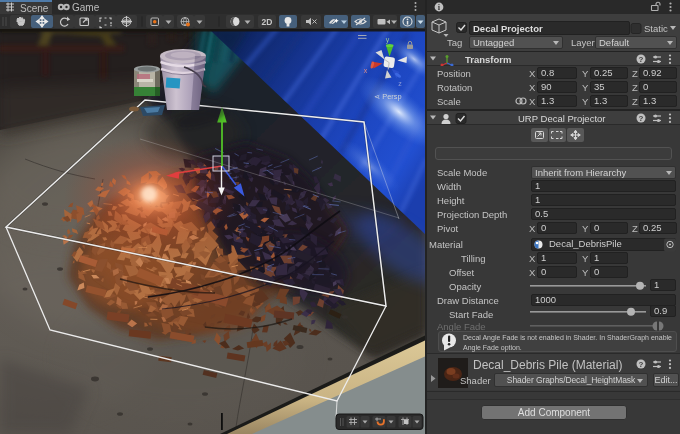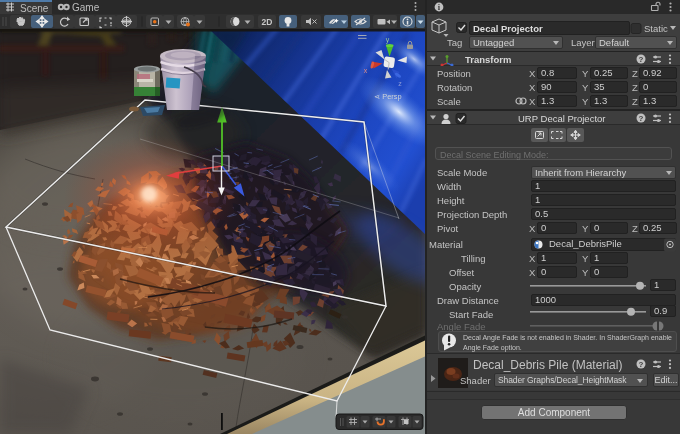--- a/index.html
+++ b/index.html
@@ -1286,21 +1286,20 @@
       <g stroke="#d8d8d8" stroke-width="1" fill="#d8d8d8">
         <line x1="148.5" y1="5" x2="148.5" y2="11"></line>
           <line x1="145.5" y1="8" x2="151.5" y2="8"></line>
         <polygon points="148.5,3.2 147,5.4 150,5.4"></polygon>
           <polygon points="148.5,12.8 147,10.6 150,10.6"></polygon>
         <polygon points="143.7,8 145.9,6.5 145.9,9.5"></polygon>
           <polygon points="153.3,8 151.1,6.5 151.1,9.5"></polygon>
       </g>
     </svg>
     <div class="abs" style="left:8px;top:133px;width:237px;height:13px;background:#3c3c3c;border:1px solid #525252;border-radius:3px;box-sizing:border-box;"></div>
-    <div class="lbl" style="left:13px;top:135px;color:#6f6f6f;font-size:9px;">Decal Scene Editing Mode:</div>
 
     <div class="lbl" style="left:10px;top:153px;">Scale Mode</div>
     <div class="drop" style="left:104px;top:152px;width:145px;height:13px;line-height:12px;">Inherit from Hierarchy</div>
     <div class="caret" style="left:239px;top:156.5px;"></div>
     <div class="lbl" style="left:10px;top:167px;">Width</div>
     <div class="fld" style="left:104px;top:166px;width:145px;height:12px;">1</div>
     <div class="lbl" style="left:10px;top:181px;">Height</div>
     <div class="fld" style="left:104px;top:180px;width:145px;height:12px;">1</div>
     <div class="lbl" style="left:10px;top:195px;">Projection Depth</div>
     <div class="fld" style="left:104px;top:194px;width:145px;height:12px;">0.5</div>
@@ -1384,21 +1383,21 @@
         </g>
       <circle cx="19.5" cy="3" r="1.6" fill="#c0c0c0"></circle>
         <circle cx="22.5" cy="7.5" r="1.6" fill="#c0c0c0"></circle>
       <g fill="#c0c0c0">
           <circle cx="34" cy="1.5" r="1.1"></circle>
           <circle cx="34" cy="5.2" r="1.1"></circle>
           <circle cx="34" cy="8.9" r="1.1"></circle>
         </g>
     </svg>
     <div class="lbl" style="left:33px;top:361px;">Shader</div>
-    <div class="drop" style="left:67px;top:359px;width:154px;height:14px;line-height:13px;font-size:8.5px;letter-spacing:-0.1px;">Shader Graphs/Decal_HeightMask<span style="position:absolute;right:4px;top:4.5px;width:0;height:0;border-left:3.5px solid transparent;border-right:3.5px solid transparent;border-top:4px solid #b8b8b8;"></span></div>
+    <div class="drop" style="left:67px;top:359px;width:154px;height:14px;line-height:13px;font-size:8.5px;letter-spacing:-0.1px;text-align:center;">Shader Graphs/Decal_HeightMask<span style="position:absolute;right:4px;top:4.5px;width:0;height:0;border-left:3.5px solid transparent;border-right:3.5px solid transparent;border-top:4px solid #b8b8b8;"></span></div>
         <div class="drop" style="left:226px;top:359px;width:26px;height:14px;line-height:13px;text-align:center;padding:0;font-size:9px;">Edit...</div>
 
     <div class="abs" style="left:0;top:377px;width:253px;height:1px;background:#2a2a2a;"></div>
     <div class="abs" style="left:0;top:385px;width:253px;height:1px;background:#2e2e2e;"></div>
 
     <div class="abs" style="left:54px;top:391px;width:146px;height:15px;background:#737373;border:1px solid #303030;border-radius:3px;box-sizing:border-box;color:#dedede;font-size:10px;line-height:13px;text-align:center;">Add Component</div>
   </div>
 </div>
 
 </body></html>

